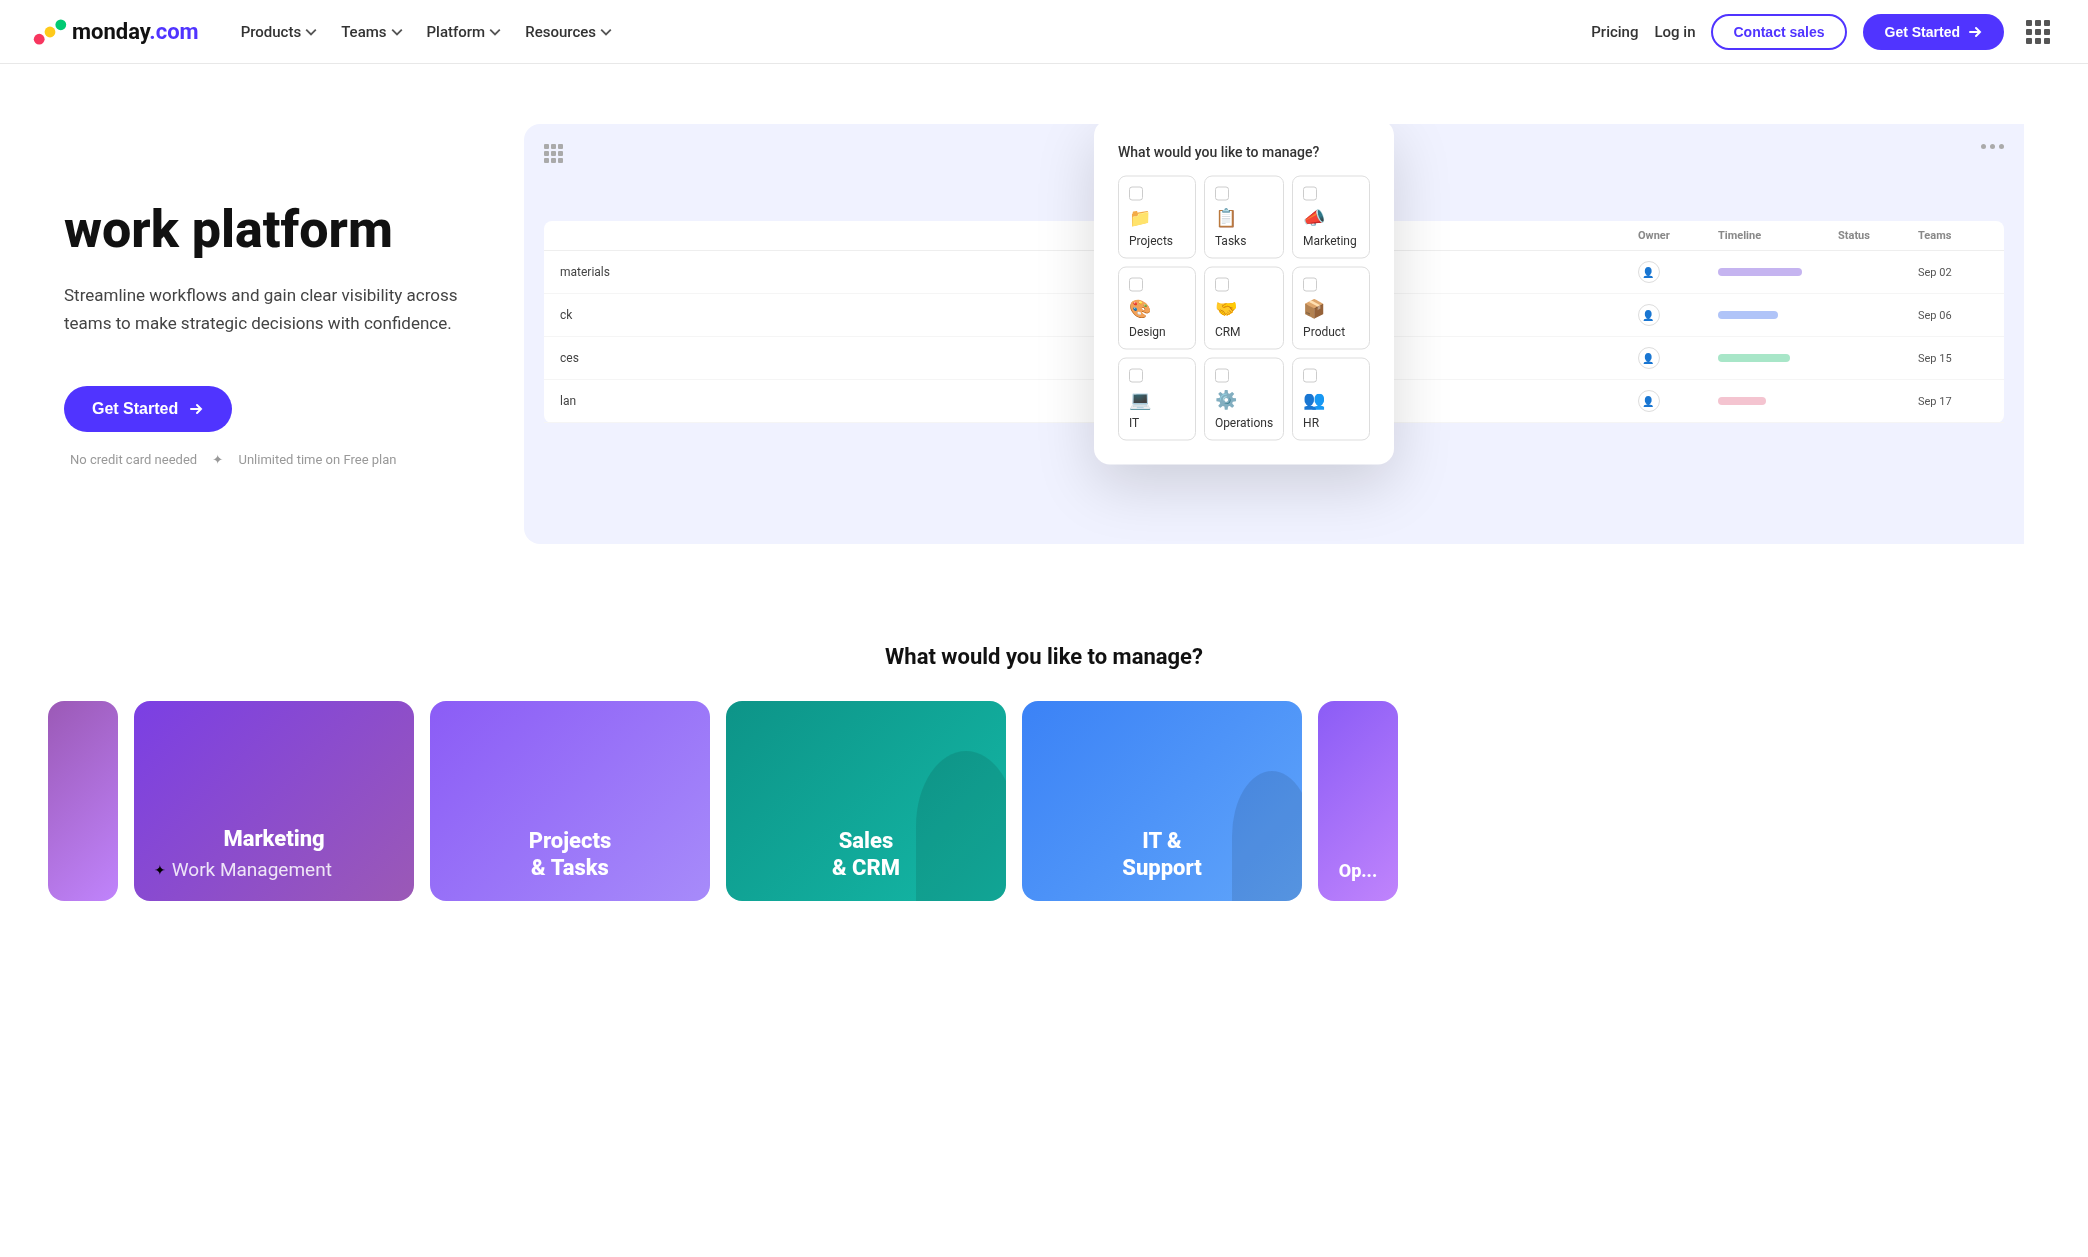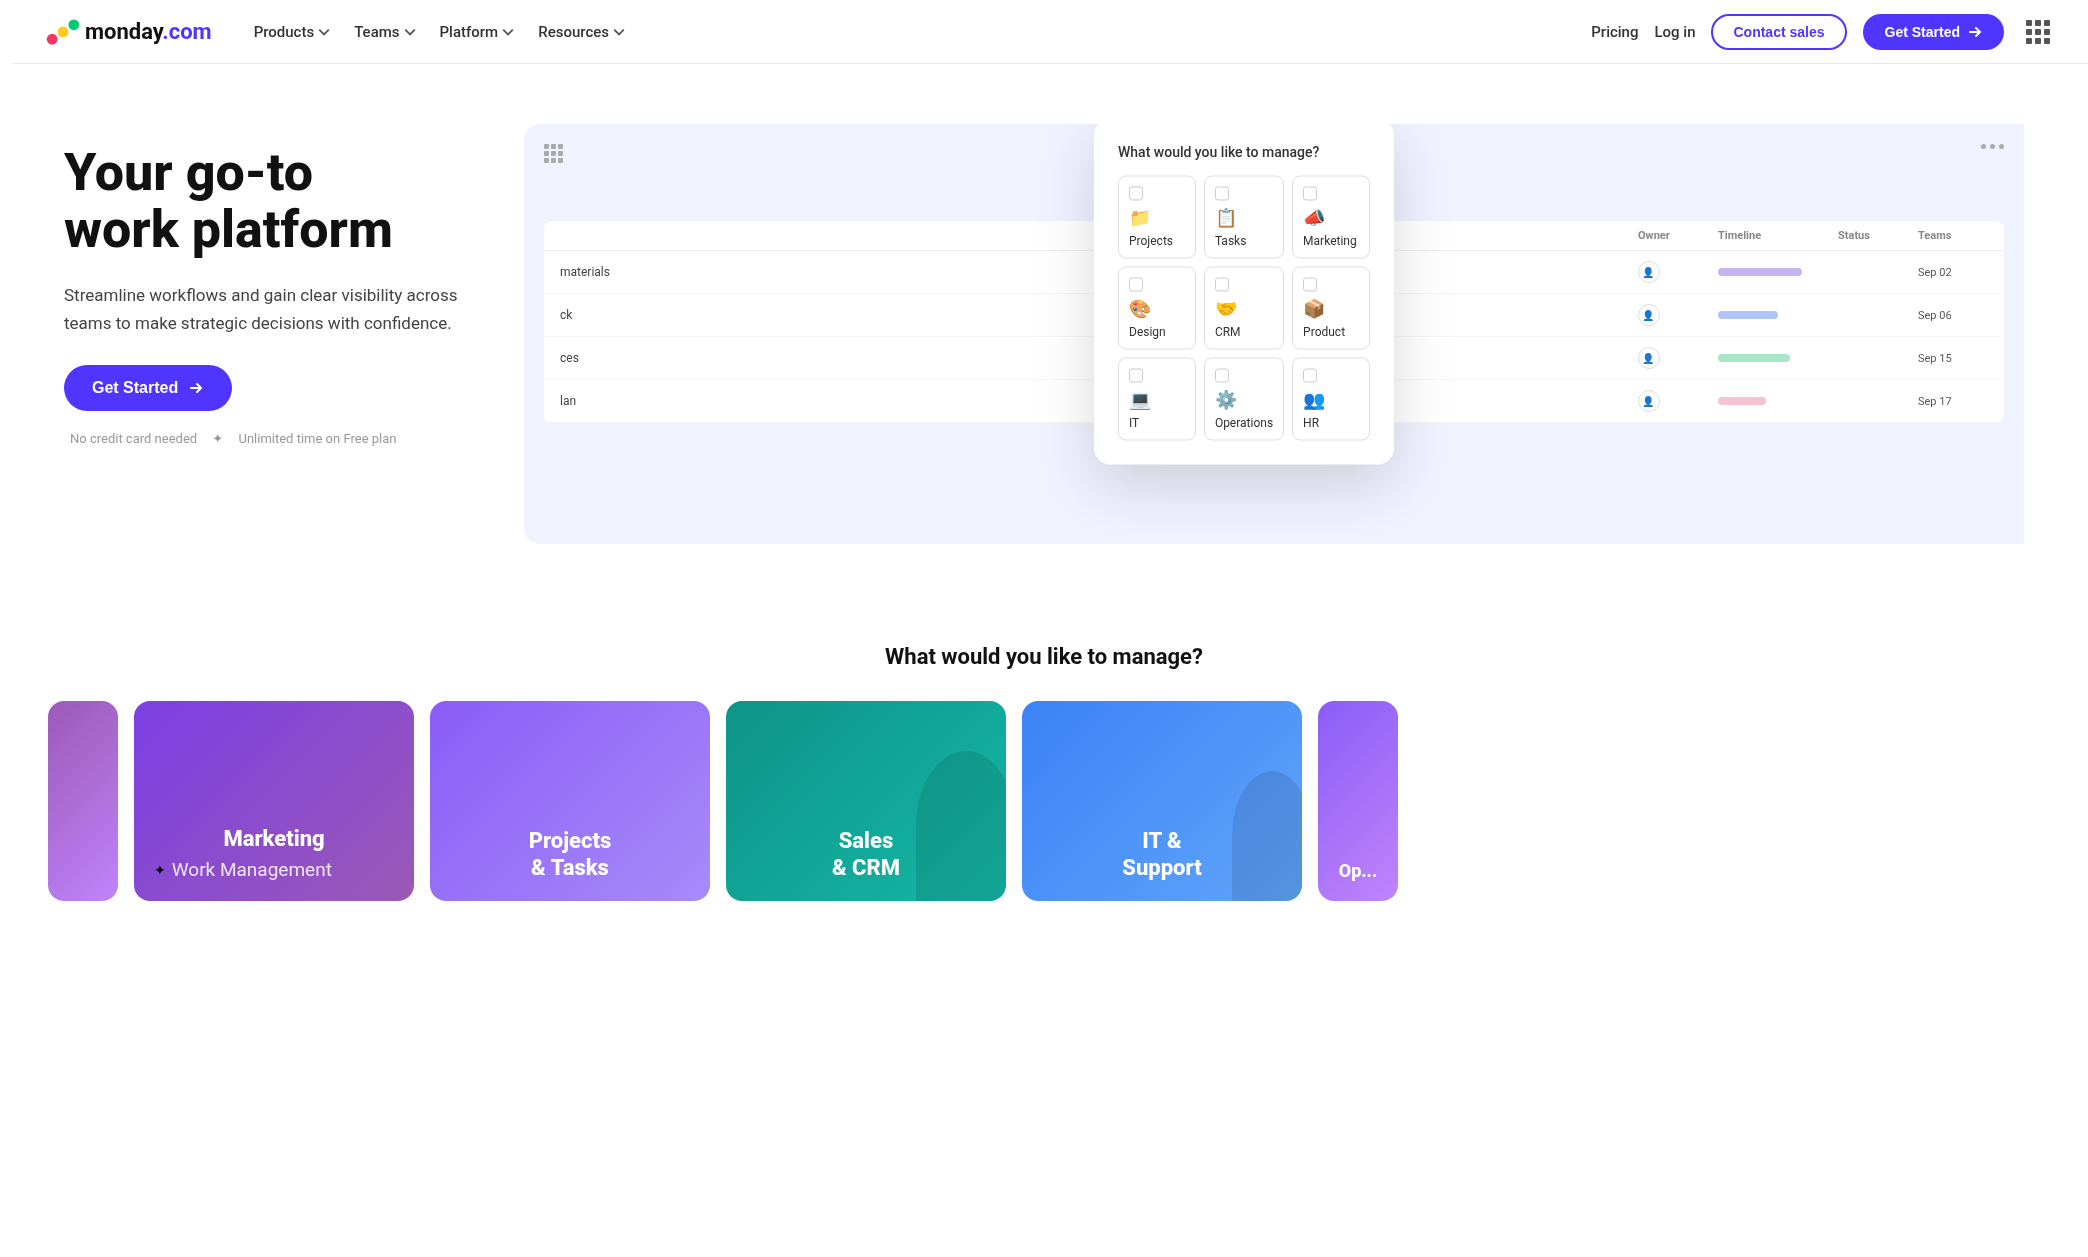--- a/index.html
+++ b/index.html
@@ -2,21 +2,21 @@
 <html><head>
   <meta charset="utf-8">
   <style>
     * { margin: 0; padding: 0; box-sizing: border-box; }
     body { font-family: -apple-system, BlinkMacSystemFont, 'Segoe UI', Roboto, sans-serif; background: #fff; overflow-x: hidden; }
 
     
     .navbar {
       display: flex; align-items: center; justify-content: space-between;
       padding: 0 32px; height: 64px; border-bottom: 1px solid #e8e8e8;
-      position: relative; z-index: 100; background: #fff; margin-left: 13px;
+      position: relative; z-index: 100; background: #fff;
     }
     .navbar-left { display: flex; align-items: center; gap: 32px; }
     .logo { display: flex; align-items: center; gap: 4px; }
     .logo-icon { width: 36px; height: 36px; }
     .logo-text { font-size: 22px; font-weight: 700; color: #111; }
     .logo-text span { color: #111; }
     .nav-items { display: flex; align-items: center; gap: 4px; }
     .nav-item {
       display: flex; align-items: center; gap: 4px;
       padding: 8px 10px; font-size: 15px; color: #333; cursor: pointer;
@@ -38,21 +38,21 @@
     .grid-dot { width: 6px; height: 6px; border-radius: 1px; background: #555; }
 
     
     .hero {
       display: flex; align-items: flex-start;
       padding: 60px 64px 40px 64px;
       min-height: 520px; position: relative; overflow: hidden;
     }
     .hero-left { flex: 0 0 480px; padding-top: 20px; }
     .hero-title { font-size: 52px; font-weight: 800; line-height: 1.1; color: #111; margin-bottom: 24px; }
-    .hero-desc { font-size: 17px; color: #444; line-height: 1.6; margin-bottom: 28px; max-width: 400px; }
+    .hero-desc { font-size: 17px; color: #444; line-height: 1.6; margin-bottom: 49px; max-width: 400px; }
     .btn-hero {
       padding: 14px 28px; background: #5034ff; border: none; border-radius: 28px;
       color: #fff; font-size: 16px; font-weight: 600; cursor: pointer;
       display: inline-flex; align-items: center; gap: 10px; margin-bottom: 20px;
     }
     .hero-note { font-size: 13px; color: #666; }
     .hero-note span { margin: 9px 6px; color: #999; }
 
     
     .hero-right {
@@ -200,21 +200,21 @@
       <div class="grid-dot"></div>
         <div class="grid-dot"></div>
         <div class="grid-dot"></div>
     </div>
   </div>
 </nav>
 
 <section class="hero">
   <div class="hero-left">
     <h1 class="hero-title">
-      <span>Your go-to</span><br>
+      <br>
       <span>work platform</span>
     </h1>
     <p class="hero-desc">Streamline workflows and gain clear visibility across teams to make strategic decisions with confidence.</p>
     <button class="btn-hero">
       <span>Get Started</span>
       <svg width="16" height="16" viewBox="0 0 16 16">
           <path d="M3 8h10M9 4l4 4-4 4" stroke="white" stroke-width="2" fill="none" stroke-linecap="round"></path>
         </svg>
     </button>
     <p class="hero-note">

